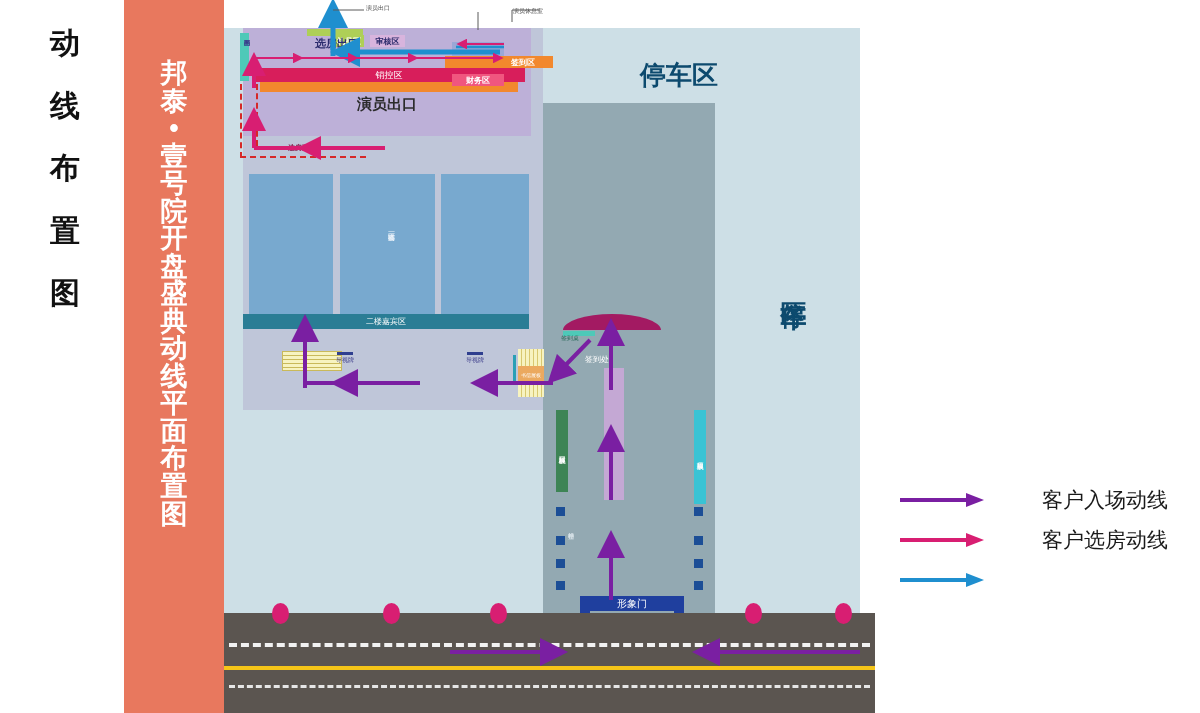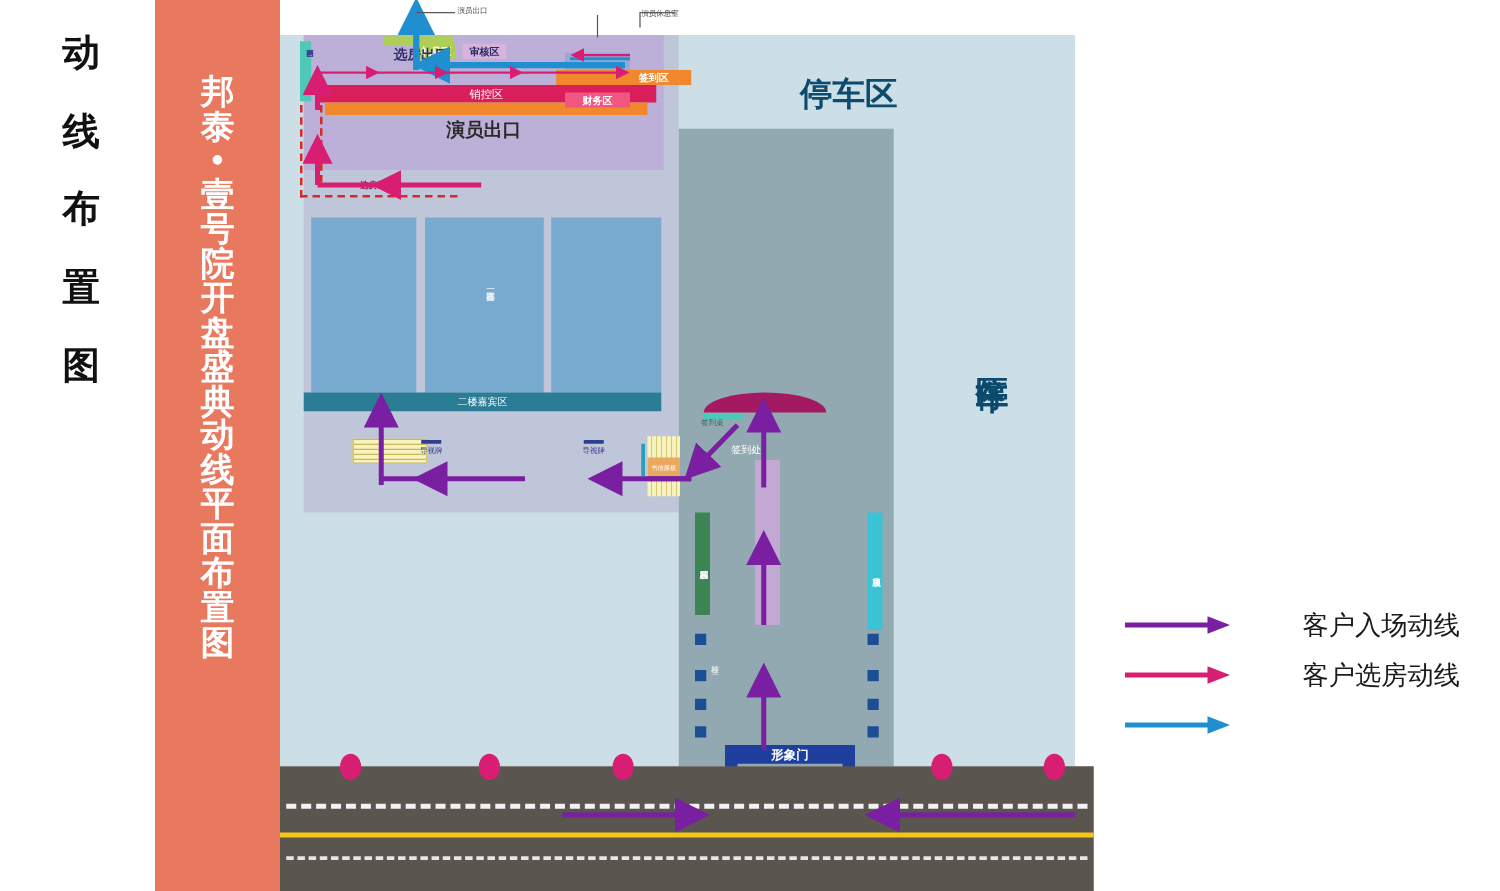--- a/index.html
+++ b/index.html
@@ -89,21 +89,21 @@
   #board-project{left:694px;top:410px;width:12px;height:94px;background:#39c3d4;}
   
   .pillar{width:9px;height:9px;background:#1c4e96;}
   #pillar-label{left:565px;top:528px;width:9px;font-size:6px;color:#d9e4ea;
       writing-mode:vertical-rl;text-orientation:upright;line-height:1.1;}
   
   #gate{left:580px;top:596px;width:104px;height:15px;background:#1f3f9e;}
   #gate-l{left:580px;top:596px;width:10px;height:22px;background:#1f3f9e;}
   #gate-r{left:674px;top:596px;width:10px;height:22px;background:#1f3f9e;}
   #gate-label{left:580px;top:597px;width:104px;text-align:center;
-      font-size:10px;color:#ffffff;font-weight:bold;}
+      font-size:10px;color:#ffffff;font-weight:normal;}
   
   .park{color:#0c4a6e;font-weight:bold;}
   #park-top{left:640px;top:58px;font-size:26px;}
   #park-right{left:778px;top:282px;width:30px;font-size:26px;line-height:1.08;
       writing-mode:vertical-rl;text-orientation:upright;}
   
   #road{left:224px;top:613px;width:651px;height:100px;background:#5b5550;}
   #road-dash-top{left:229px;top:643px;width:641px;height:0;
       border-top:4px dashed #f2f2f2;}
   #road-dash-bot{left:229px;top:685px;width:641px;height:0;

